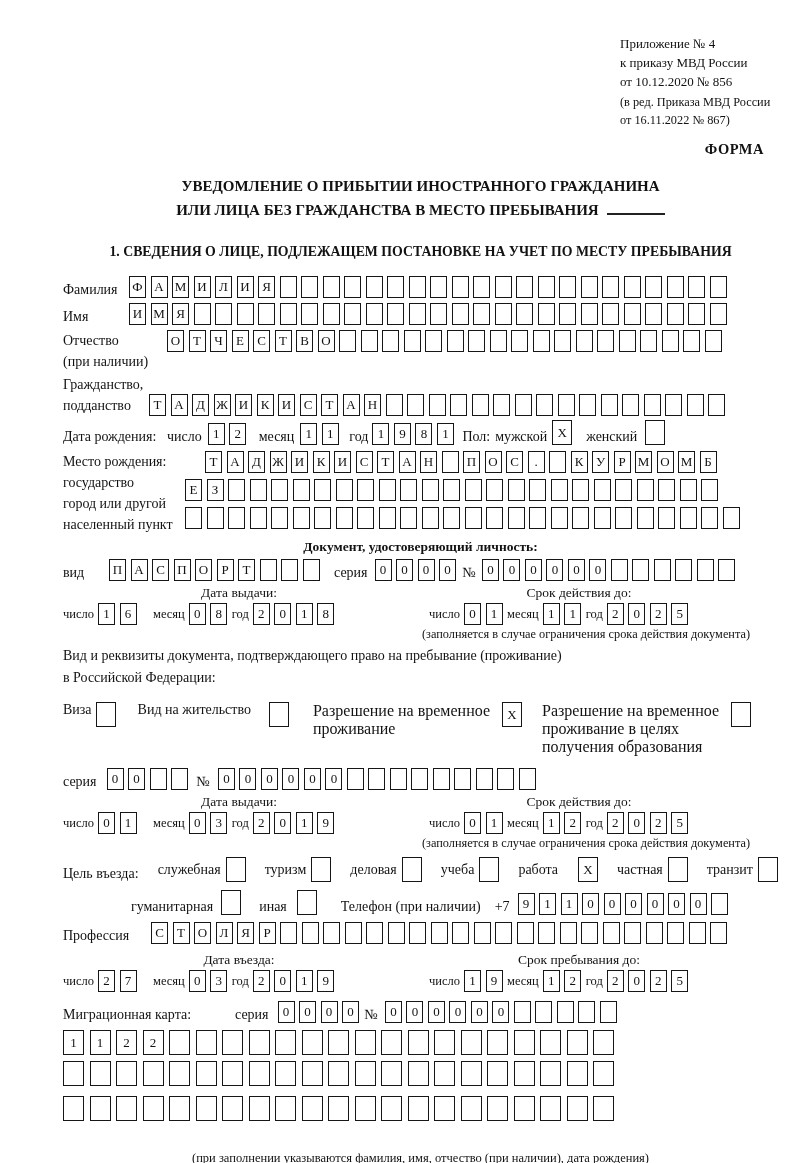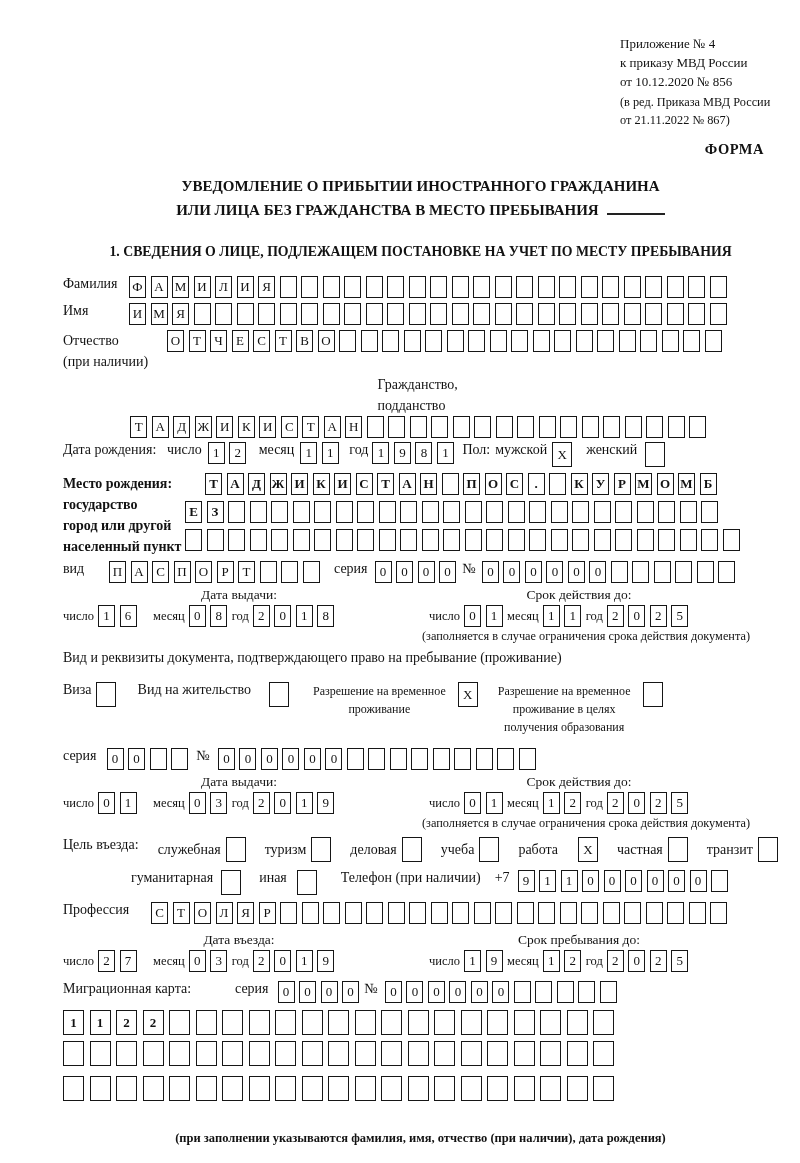--- a/index.html
+++ b/index.html
@@ -1,19 +1,19 @@
 <!DOCTYPE html>
 <html><head>
 <meta charset="utf-8">
 <style>
   html,body{margin:0;padding:0;background:#ffffff;}
   body{width:800px;height:1163px;overflow:hidden;font-family:"Liberation Serif","DejaVu Serif",serif;color:#121212;}
   .page{padding:34px 22px 0 63px;width:715px;}
   
-  .row{display:flex;align-items:flex-start;margin-top:5px;}
+  .row{display:flex;align-items:flex-end;margin-top:5px;}
   .lbl{font-size:14px;white-space:nowrap;}
   .small{font-size:12.5px;}
   .b{font-weight:bold;}
   .cells{display:inline-flex;align-items:center;}
   .box{display:inline-block;width:15px;height:20px;border:1.5px solid #161616;margin-right:4.5px;
        text-align:center;line-height:20px;font-size:13px;overflow:hidden;}
   .cells.lg .box{width:19px;height:23px;line-height:23px;margin-right:5.5px;}
   .cells.cb .box{width:18px;height:23px;line-height:23px;margin-right:0;}
   
   .annex{margin-left:557px;width:180px;font-size:13px;line-height:19px;}
@@ -27,39 +27,39 @@
   .lc .lbl{display:block;line-height:21px;}
   
   .dates{display:flex;margin-top:4px;}
   .dcol{width:352px;}
   .dcol.r{width:300px;margin-left:14px;}
   .dhead{text-align:center;font-size:13.5px;margin-bottom:2px;}
   .drow{display:flex;align-items:center;}
   .drow .lbl{margin-right:4px;}
   .gap{width:12px;}
   .note{font-size:12.3px;text-align:right;padding-right:28px;margin-top:2px;}
-  .optlbl{font-size:12px;text-align:center;line-height:18px;}
+  .optlbl{font-size:16px;line-height:18px;}
   .tworow{display:flex;align-items:flex-start;margin-top:16px;}
   .pair{display:flex;align-items:flex-start;}
   .footnote{font-size:12.5px;text-align:center;margin-top:6px;padding-left:120px;}
-  .stack{display:flex;align-items:flex-start;margin-top:6px;font-weight:bold;}
+  .stack{display:flex;align-items:flex-start;margin-top:6px;}
   .stack .rows > .r2{margin-top:6px;}
 </style>
 </head>
 <body>
 
 <div class="page">
 
   <div class="annex">
     <div>Приложение № 4</div>
     <div>к приказу МВД России</div>
     <div>от 10.12.2020 № 856</div>
     <div class="edit">
       <div>(в ред. Приказа МВД России</div>
-      <div>от 21.11.2022 № 867)</div>
+      <div>от 16.11.2022 № 867)</div>
     </div>
   </div>
 
   <div class="forma b">ФОРМА</div>
 
   <div class="title">
     <div>УВЕДОМЛЕНИЕ О ПРИБЫТИИ ИНОСТРАННОГО ГРАЖДАНИНА</div>
     <div><span>ИЛИ ЛИЦА БЕЗ ГРАЖДАНСТВА В МЕСТО ПРЕБЫВАНИЯ</span><span class="uline"></span></div>
   </div>
 
@@ -161,21 +161,21 @@
         <span class="box"></span>
         <span class="box"></span>
         <span class="box"></span>
         <span class="box"></span>
         <span class="box"></span>
         <span class="box"></span>
         <span class="box"></span>
       </span>
   </div>
 
-  <div class="row" style="align-items:center;margin-top:2px;flex-direction:column;">
+  <div class="row" style="align-items:flex-end;margin-top:2px;">
     <span class="lc" style="width:86px;">
       <span class="lbl">Гражданство,</span>
       <span class="lbl">подданство</span>
     </span>
     <span class="cells">
         <span class="box">Т</span>
         <span class="box">А</span>
         <span class="box">Д</span>
         <span class="box">Ж</span>
         <span class="box">И</span>
@@ -319,20 +319,21 @@
           <span class="box"></span>
           <span class="box"></span>
           <span class="box"></span>
           <span class="box"></span>
           <span class="box"></span>
           <span class="box"></span>
         </span>
     </span>
   </div>
 
+  <div class="b" style="text-align:center;font-size:13.5px;margin-top:4px;">Документ, удостоверяющий личность:</div>
 
   <div class="row" style="margin-top:4px;">
     <span class="lbl" style="width:46px;">вид</span>
     <span class="cells">
         <span class="box">П</span>
         <span class="box">А</span>
         <span class="box">С</span>
         <span class="box">П</span>
         <span class="box">О</span>
         <span class="box">Р</span>
@@ -408,20 +409,21 @@
             <span class="box">0</span>
             <span class="box">2</span>
             <span class="box">5</span>
           </span>
       </div>
     </div>
   </div>
   <div class="note">(заполняется в случае ограничения срока действия документа)</div>
 
   <div class="lbl" style="margin-top:6px;">Вид и реквизиты документа, подтверждающего право на пребывание (проживание)</div>
+  <div class="lbl" style="margin-top:6px;">в Российской Федерации:</div>
 
   <div class="tworow">
     <span class="pair">
       <span class="lbl">Виза</span>
       <span class="cells cb" style="margin-left:4px;">
           <span class="box"></span>
         </span>
     </span>
     <span class="pair" style="margin-left:22px;">
       <span class="lbl">Вид на жительство</span>

